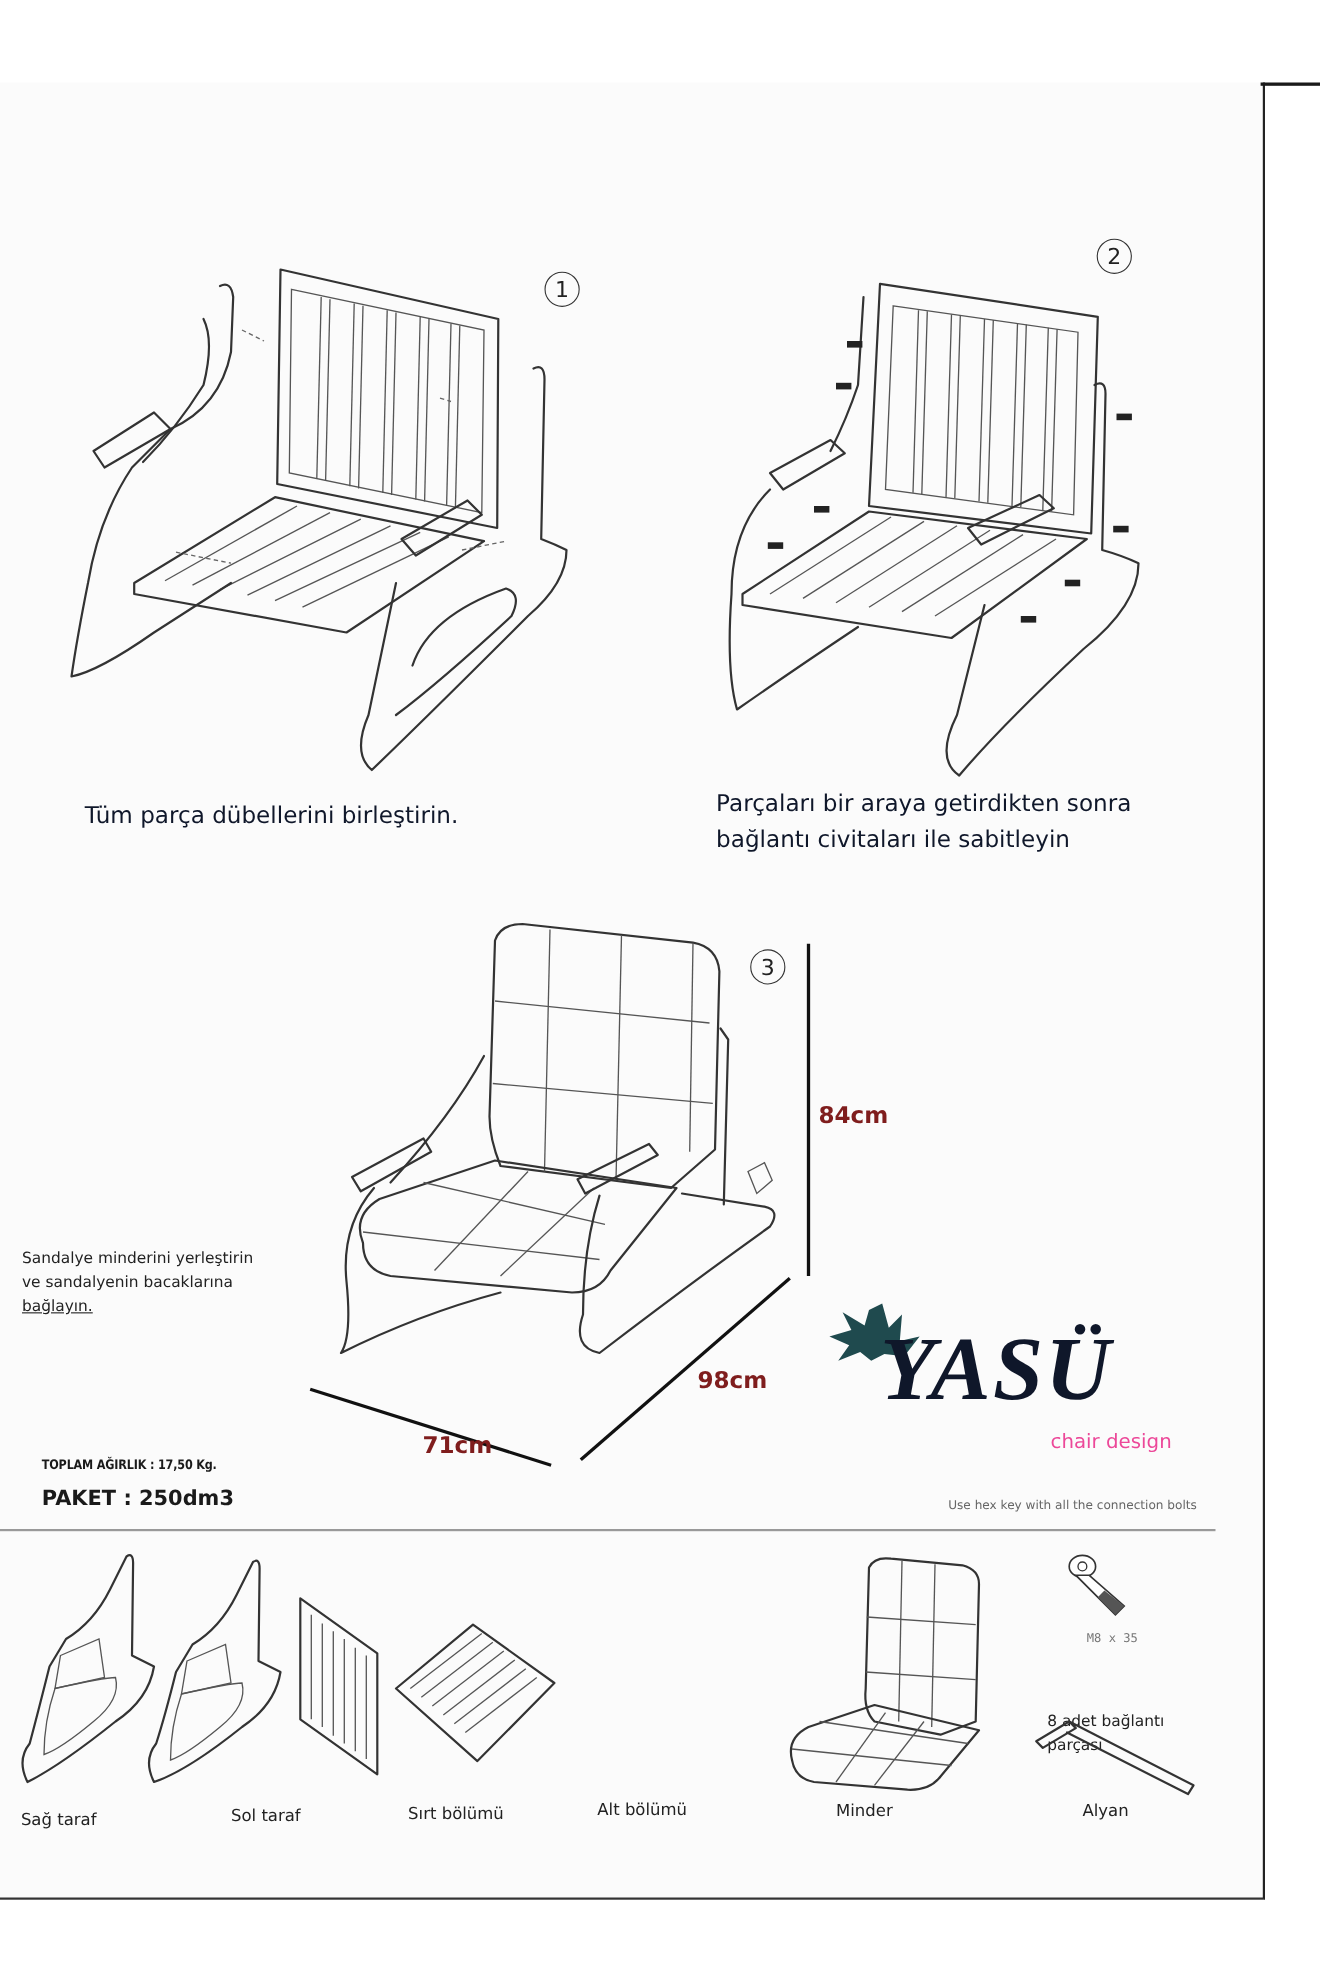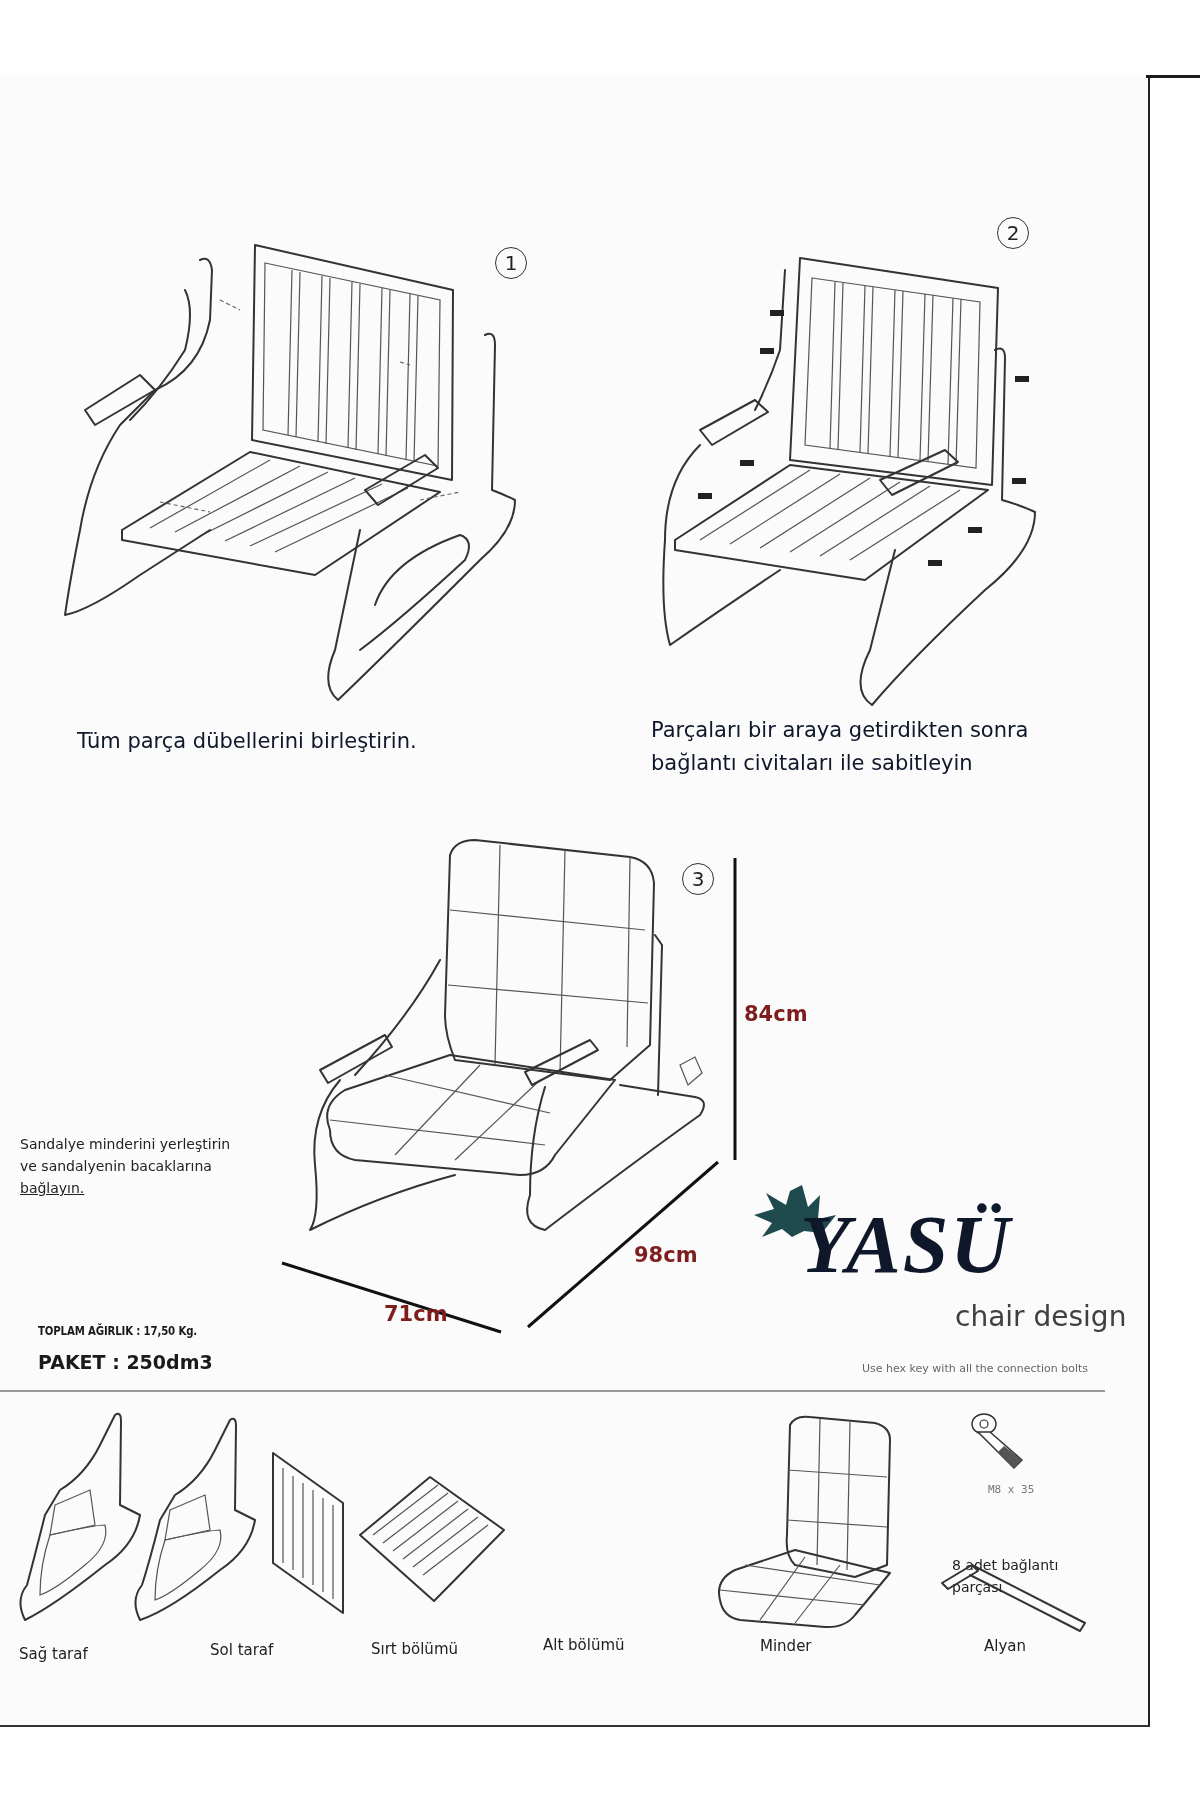--- a/index.html
+++ b/index.html
@@ -9,21 +9,21 @@
   .abs { position:absolute; }
   .caption { font-size:21px; line-height:34px; color:#0f172a; }
   .small-caption { font-size:14px; line-height:22px; color:#222;margin-top:48px; }
   .step-num { position:absolute; width:30px; height:30px; border:1.5px solid #333; border-radius:50%; font-size:20px; line-height:30px; text-align:center; color:#222; background:transparent; }
   .dim { font-weight:bold; font-size:21px; color:#7f1d1d; font-family:"DejaVu Sans", sans-serif; }
   .weight { font-weight:bold; font-size:12px; letter-spacing:-0.2px; transform:scaleX(0.85); transform-origin:left; }
   .paket { font-weight:bold; font-size:19px; }
   .divider { position:absolute; left:0; top:1390px; width:1105px; height:2px; background:#999; }
   .part-label { font-size:15px; color:#222; position:absolute; }
   .logo-text { position:absolute; font-family:Liberation Serif, serif; font-weight:bold; font-style:italic; color:#0f172a; font-size:82px; letter-spacing:2px; }
-  .logo-sub { position:absolute; font-size:28px; color:#404040; }
+  .logo-sub { position:absolute; font-size:18px; color:#ec4899; }
   .hexnote { position:absolute; font-size:11px; color:#666; }
   .bolt-spec { position:absolute; font-size:11px; color:#777; font-family:"DejaVu Sans Mono", monospace; }
   svg { position:absolute; overflow:visible; }
   .ln { fill:none; stroke:#333; stroke-width:2; stroke-linejoin:round; stroke-linecap:round; }
   .ln-thin { fill:none; stroke:#555; stroke-width:1.2; }
   .ln-dash { fill:none; stroke:#666; stroke-width:1.2; stroke-dasharray:4 3; }
 </style>
 </head>
 <body>
 

